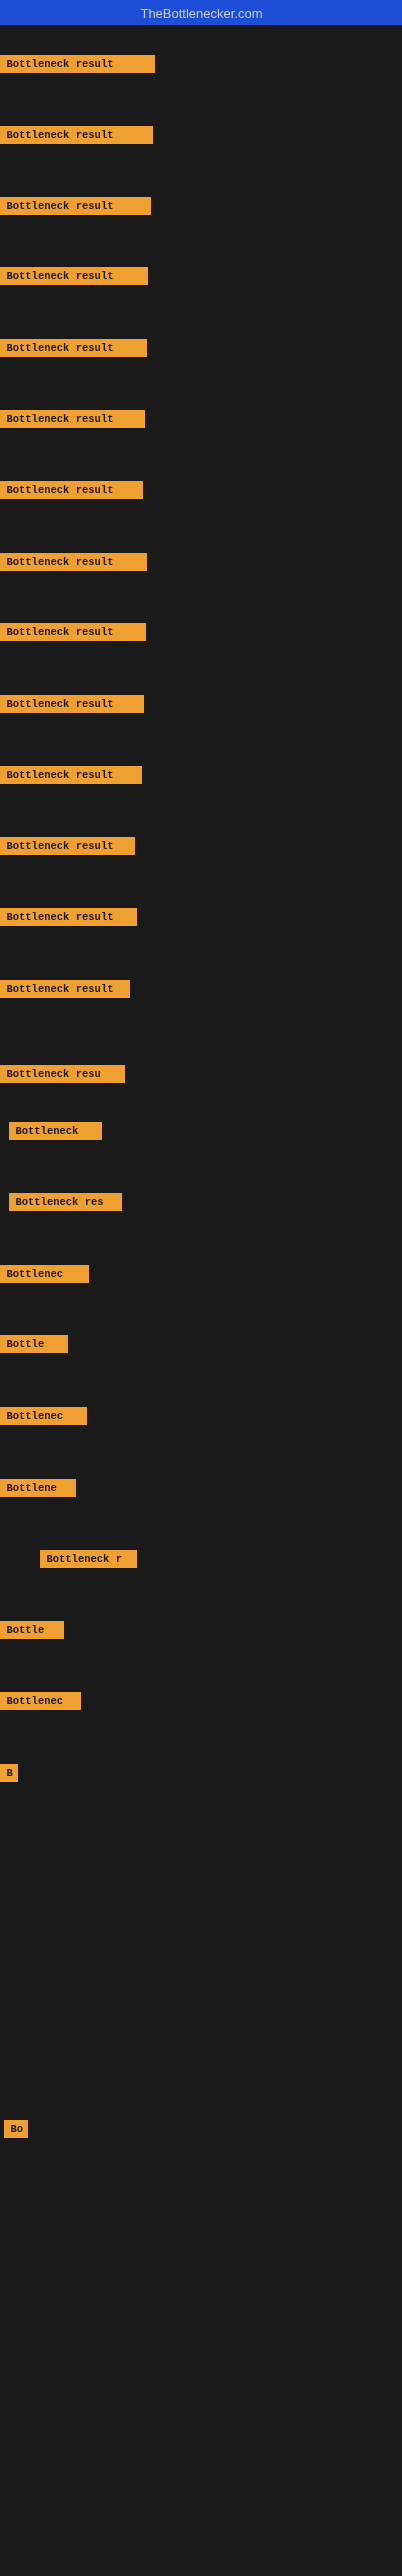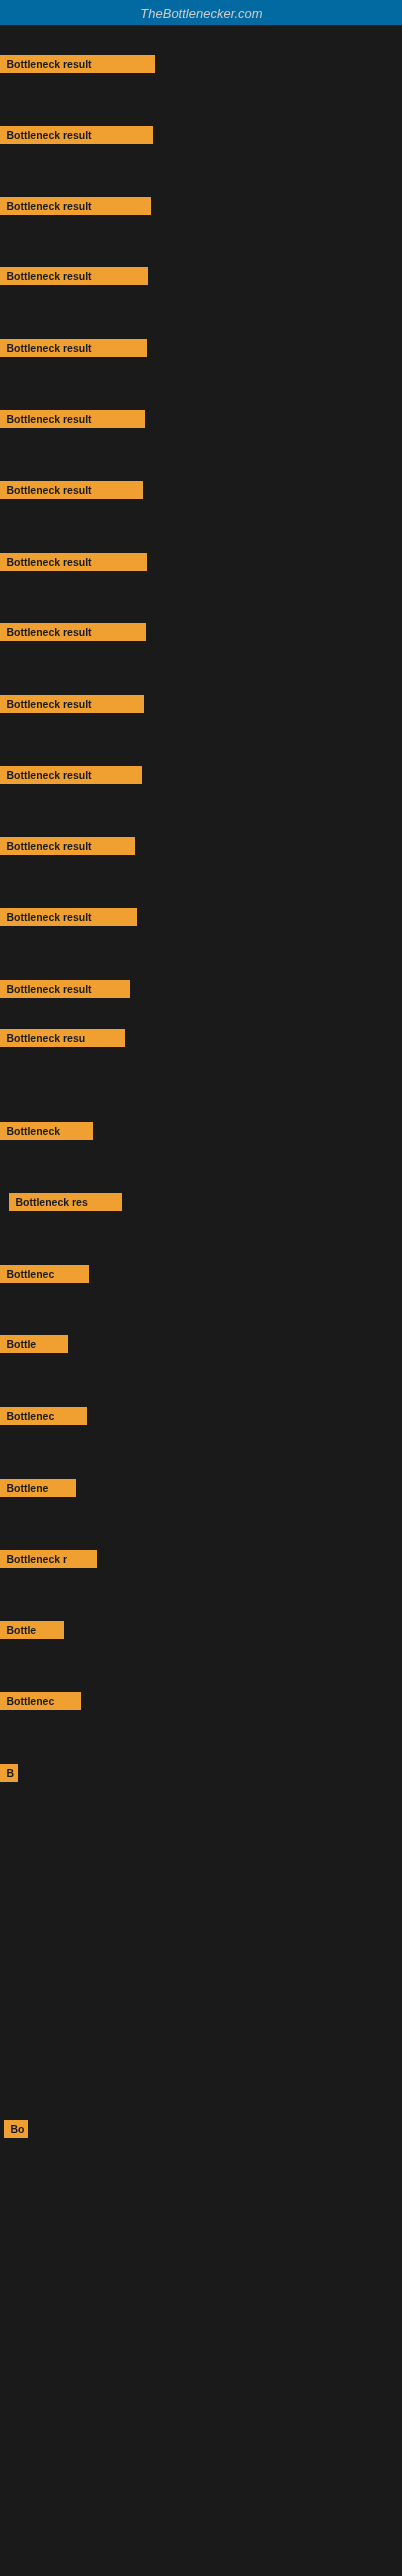--- a/index.html
+++ b/index.html
@@ -12,26 +12,26 @@
       min-height: 2576px;
       background-color: #1a1a1a;
       font-family: Arial, sans-serif;
       position: relative;
     }
     .site-title {
       text-align: center;
       color: #cccccc;
       font-size: 13px;
       padding: 6.4px 0 3.2px 0;
-      background-color: #0369a1;
-      font-style: italic;
+      background-color: #1d4ed8;
     }
     .bottleneck-item {
       position: absolute;
       left: 0;
+      font-family: Liberation Mono, monospace;
     }
     .bottleneck-label {
       background-color: #f0a030;
       color: #1a1a1a;
       font-size: 10.5px;
       font-weight: bold;
       padding: 3.2px 6.4px;
       display: inline-block;
       white-space: nowrap;
       overflow: hidden;
@@ -52,26 +52,26 @@
     <div class="bottleneck-item" style="top: 306px; left: 0px;"><span class="bottleneck-label" style="max-width: 147px; width: 147px;">Bottleneck result</span></div>
     <div class="bottleneck-item" style="top: 377px; left: 0px;"><span class="bottleneck-label" style="max-width: 145px; width: 145px;">Bottleneck result</span></div>
     <div class="bottleneck-item" style="top: 448px; left: 0px;"><span class="bottleneck-label" style="max-width: 143px; width: 143px;">Bottleneck result</span></div>
     <div class="bottleneck-item" style="top: 520px; left: 0px;"><span class="bottleneck-label" style="max-width: 147px; width: 147px;">Bottleneck result</span></div>
     <div class="bottleneck-item" style="top: 590px; left: 0px;"><span class="bottleneck-label" style="max-width: 146px; width: 146px;">Bottleneck result</span></div>
     <div class="bottleneck-item" style="top: 662px; left: 0px;"><span class="bottleneck-label" style="max-width: 144px; width: 144px;">Bottleneck result</span></div>
     <div class="bottleneck-item" style="top: 733px; left: 0px;"><span class="bottleneck-label" style="max-width: 142px; width: 142px;">Bottleneck result</span></div>
     <div class="bottleneck-item" style="top: 804px; left: 0px;"><span class="bottleneck-label" style="max-width: 135px; width: 135px;">Bottleneck result</span></div>
     <div class="bottleneck-item" style="top: 875px; left: 0px;"><span class="bottleneck-label" style="max-width: 137px; width: 137px;">Bottleneck result</span></div>
     <div class="bottleneck-item" style="top: 947px; left: 0px;"><span class="bottleneck-label" style="max-width: 130px; width: 130px;">Bottleneck result</span></div>
-    <div class="bottleneck-item" style="top: 996px; left: 0px;"><span class="bottleneck-label" style="max-width: 125px; width: 125px;">Bottleneck resu</span></div>
-    <div class="bottleneck-item" style="top: 1089px; left: 0px;"><span class="bottleneck-label" style="max-width: 93px; width: 93px;">Bottleneck</span></div>
+    <div class="bottleneck-item" style="top: 1032px; left: 0px;"><span class="bottleneck-label" style="max-width: 125px; width: 125px;">Bottleneck resu</span></div>
+    <div class="bottleneck-item" style="top: 1089px; left: 0px; padding-left: 9px;"><span class="bottleneck-label" style="max-width: 93px; width: 93px;">Bottleneck</span></div>
     <div class="bottleneck-item" style="top: 1160px; left: 9px;"><span class="bottleneck-label" style="max-width: 113px; width: 113px;">Bottleneck res</span></div>
     <div class="bottleneck-item" style="top: 1232px; left: 0px;"><span class="bottleneck-label" style="max-width: 89px; width: 89px;">Bottlenec</span></div>
     <div class="bottleneck-item" style="top: 1302px; left: 0px;"><span class="bottleneck-label" style="max-width: 68px; width: 68px;">Bottle</span></div>
     <div class="bottleneck-item" style="top: 1374px; left: 0px;"><span class="bottleneck-label" style="max-width: 87px; width: 87px;">Bottlenec</span></div>
     <div class="bottleneck-item" style="top: 1446px; left: 0px;"><span class="bottleneck-label" style="max-width: 76px; width: 96px;">Bottlene</span></div>
-    <div class="bottleneck-item" style="top: 1517px; left: 0px;"><span class="bottleneck-label" style="max-width: 97px; width: 97px;">Bottleneck r</span></div>
+    <div class="bottleneck-item" style="top: 1517px; left: 0px; padding-left: 40px;"><span class="bottleneck-label" style="max-width: 97px; width: 97px;">Bottleneck r</span></div>
     <div class="bottleneck-item" style="top: 1588px; left: 0px;"><span class="bottleneck-label" style="max-width: 64px; width: 64px;">Bottle</span></div>
     <div class="bottleneck-item" style="top: 1659px; left: 0px;"><span class="bottleneck-label" style="max-width: 81px; width: 81px;">Bottlenec</span></div>
     <div class="bottleneck-item" style="top: 1731px; left: 0px;"><span class="bottleneck-label" style="max-width: 17.7px; width: 17.7px;">B</span></div>
     <div class="bottleneck-item" style="top: 2087px; left: 4px;"><span class="bottleneck-label" style="max-width: 24px; width: 24px;">Bo</span></div>
   </div>
 
 
 </body></html>

